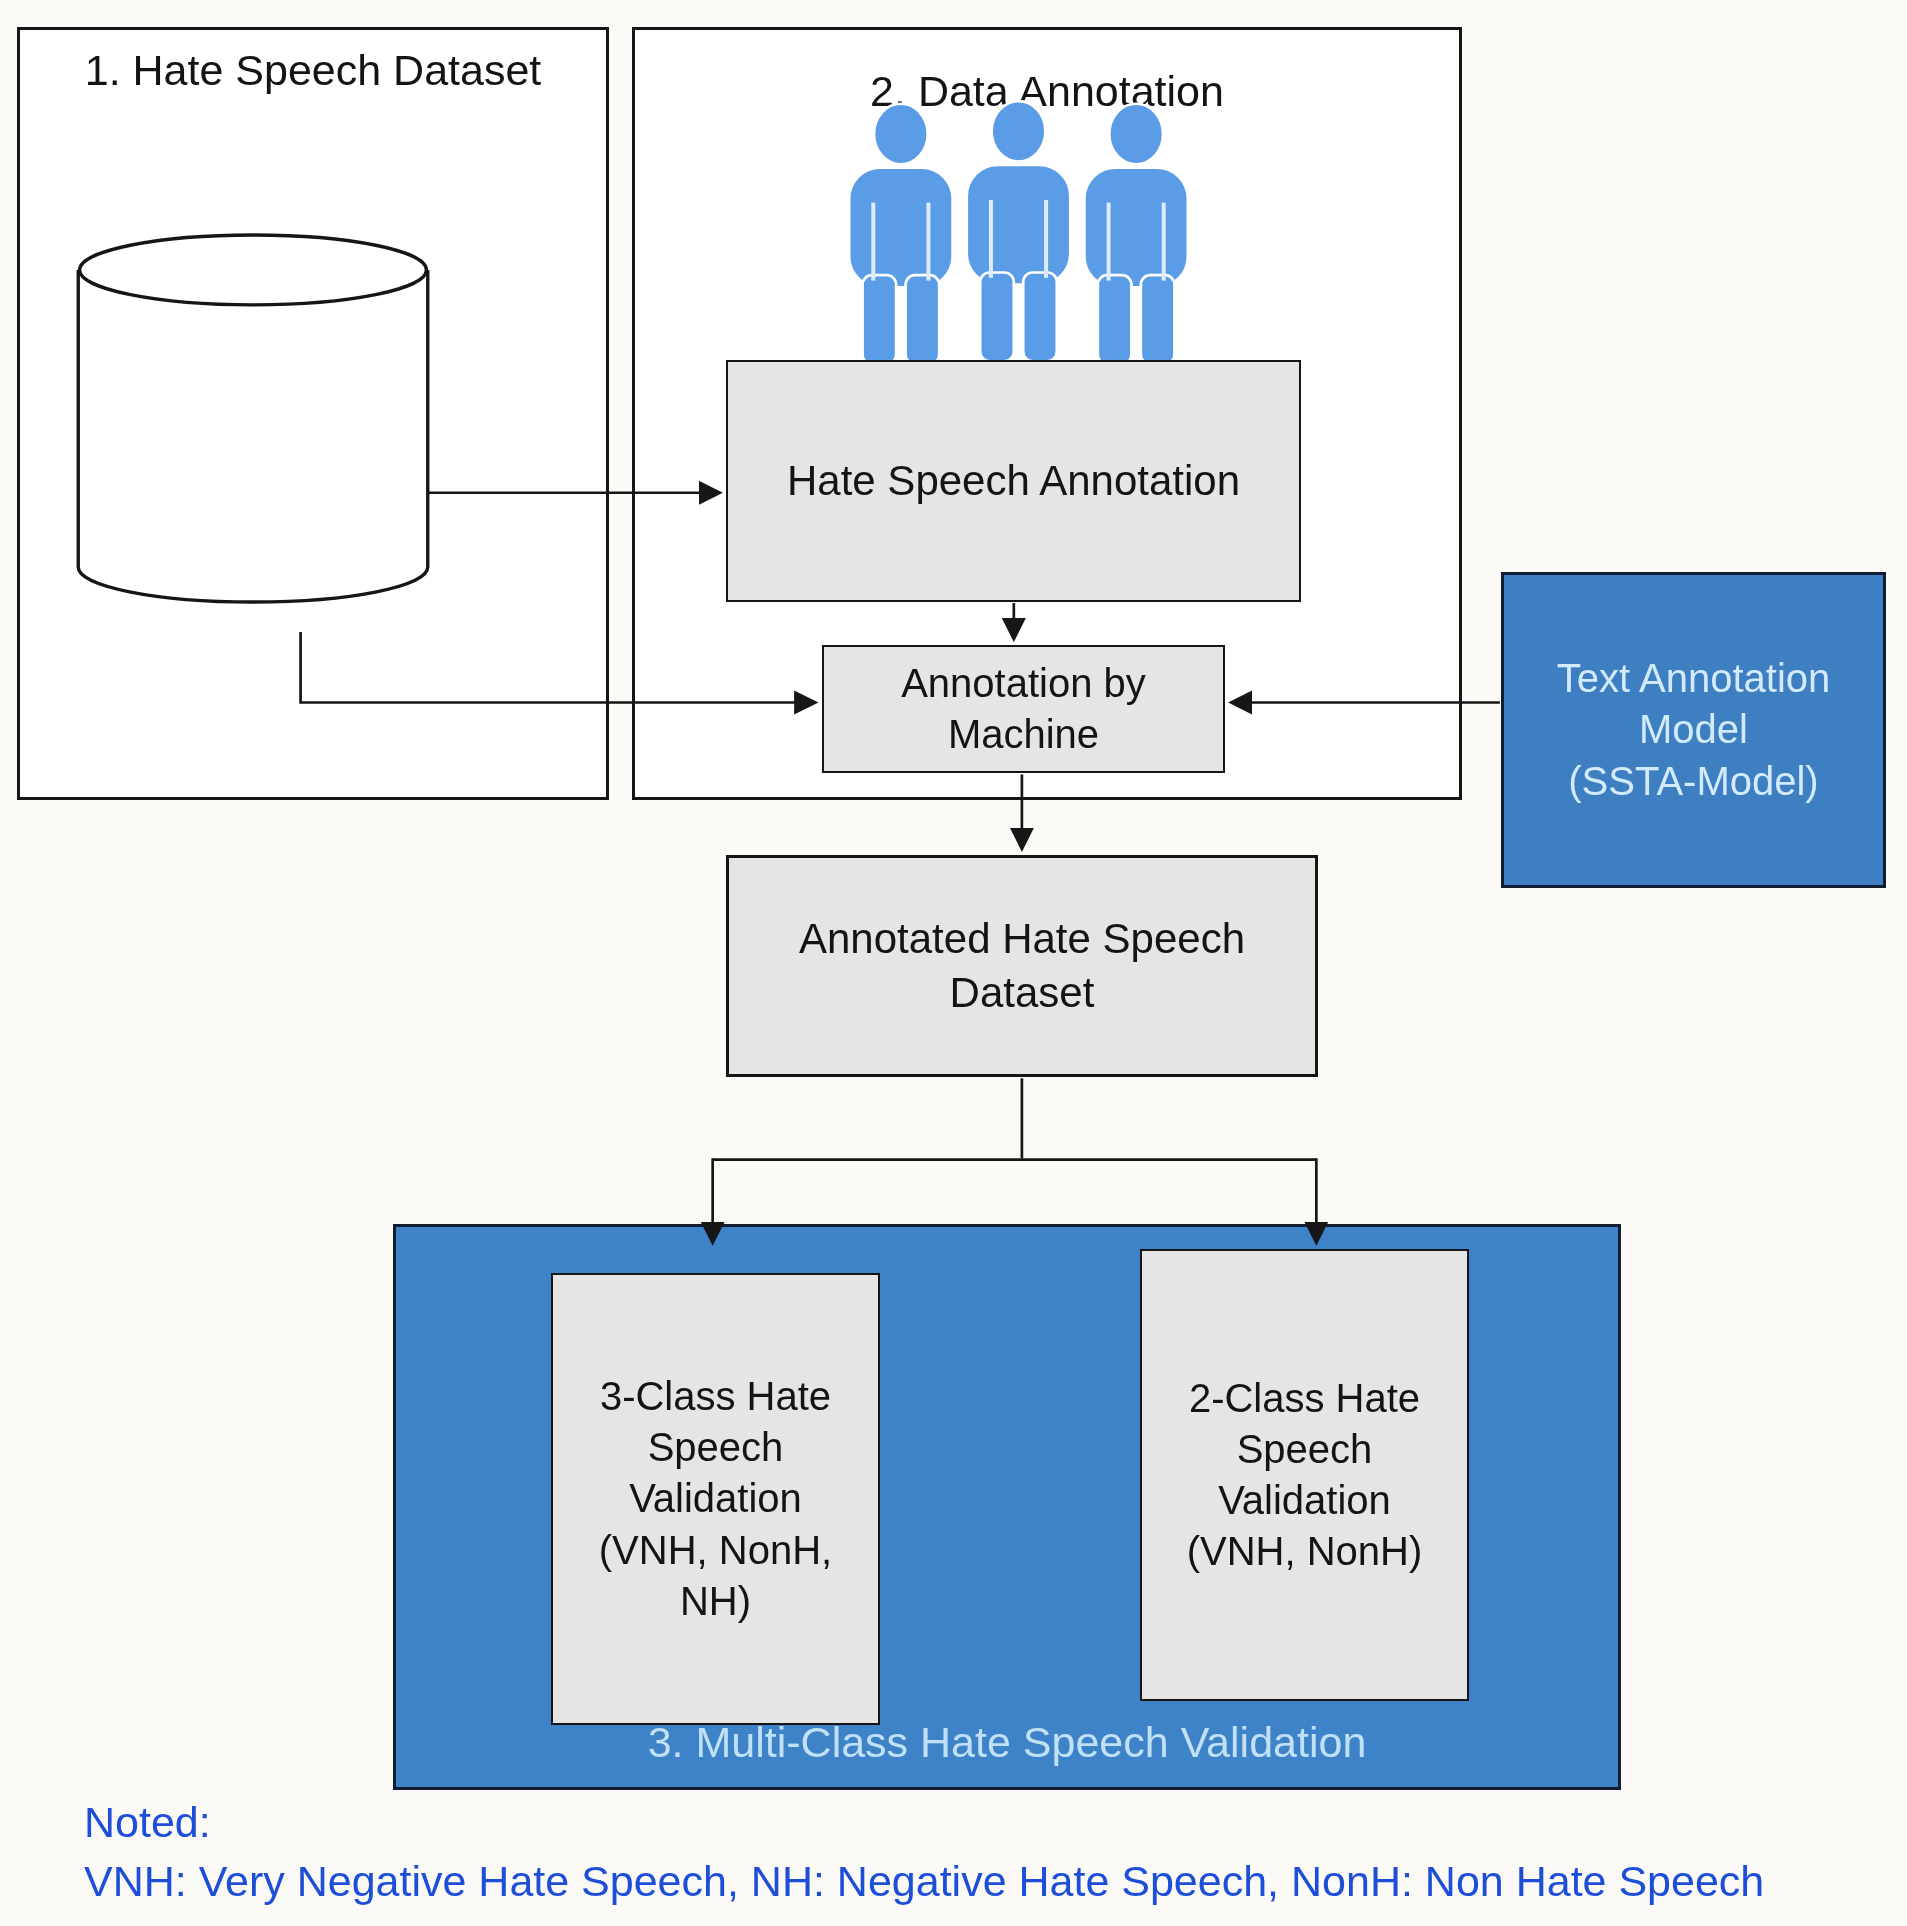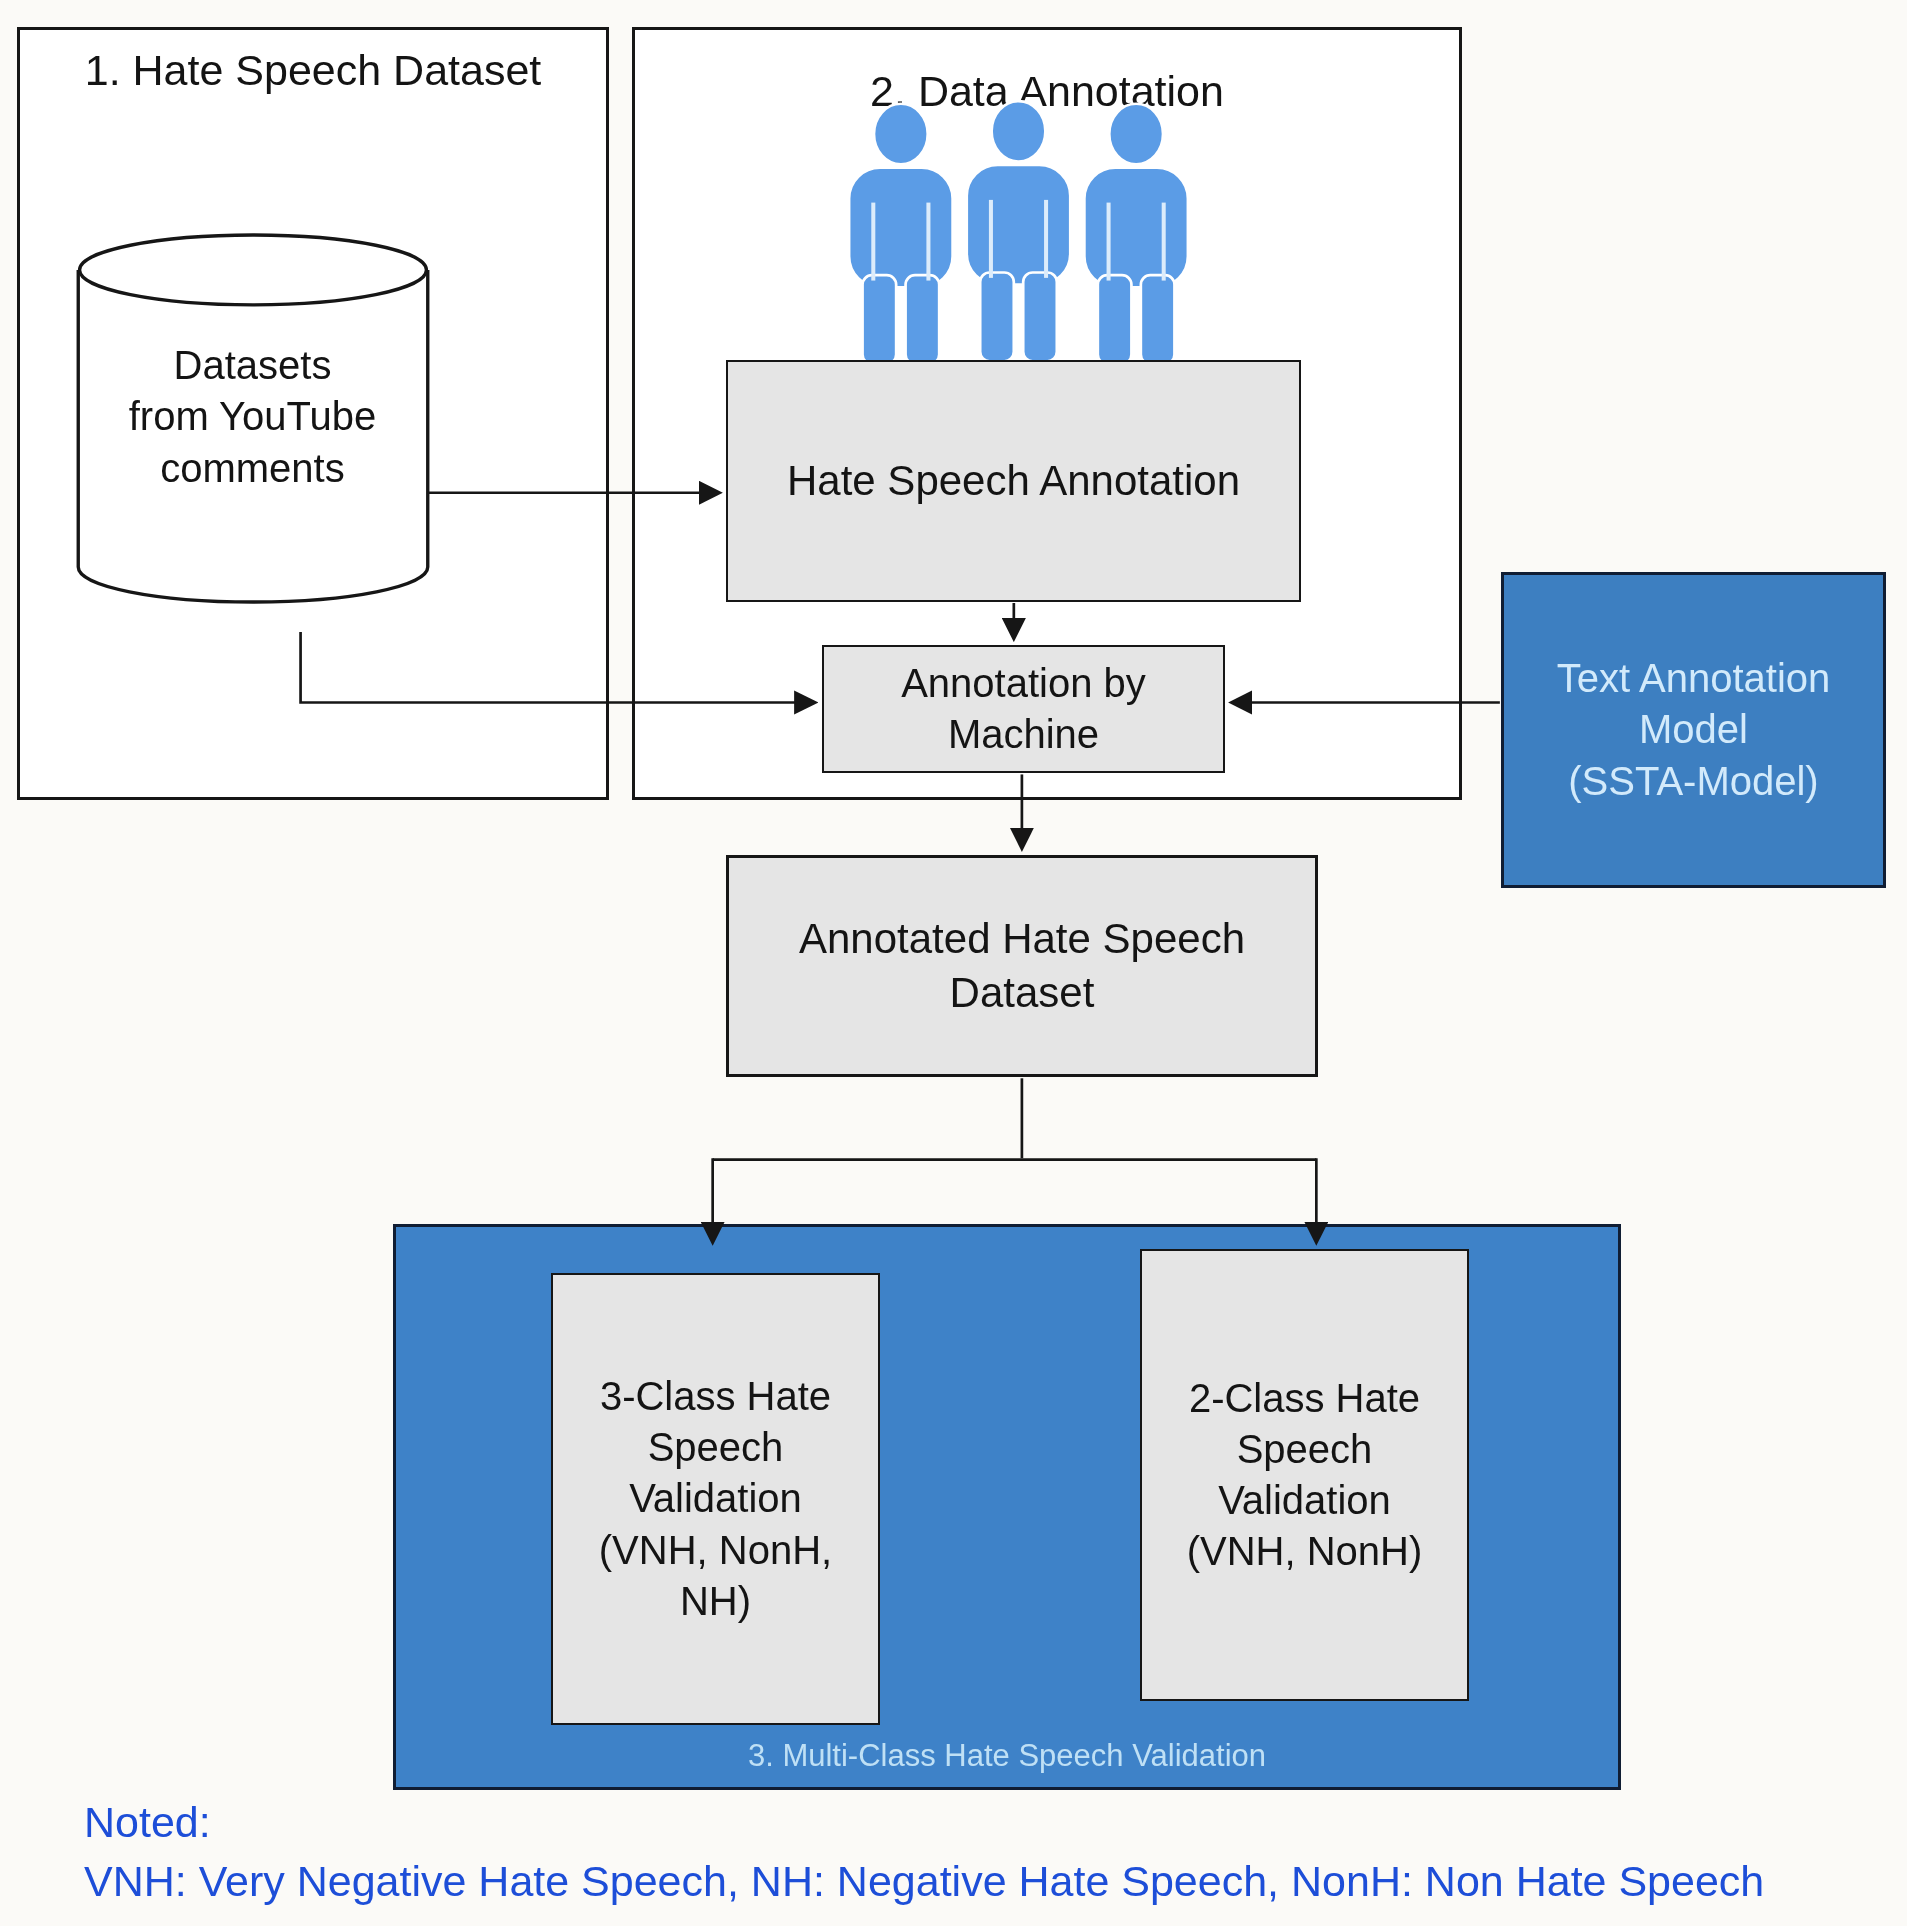--- a/index.html
+++ b/index.html
@@ -24,21 +24,21 @@
     position:absolute; font-size:43px; text-align:center; white-space:nowrap;
   }
   .blue-node{
     background:#3d7fc1; border:3.4px solid #101d33; color:#d2eafb;
   }
   #container3{
     position:absolute; background:#3e82c8;
     border:3.4px solid #101d33; box-sizing:border-box;
   }
   #sec3-label{
-    position:absolute; text-align:center; color:#bfe0f5; font-size:31px;margin-top:20px;
+    position:absolute; text-align:center; color:#bfe0f5; font-size:43px;
   }
   .note-line{
     position:absolute; font-size:43px; color:#1d4ed8; white-space:nowrap;
   }
   svg{position:absolute; overflow:visible;}
   #arrow-layer{left:0; top:0; z-index:50; pointer-events:none;}
 </style>
 </head>
 <body>
 
@@ -47,23 +47,20 @@
   <div class="frame" id="box1" style="left:17px;top:27px;width:592px;height:773px;"></div>
   <div class="frame" id="box2" style="left:632px;top:27px;width:830px;height:773px;"></div>
 
   <div class="sec-title" style="left:17px;width:592px;top:46px;">1. Hate Speech Dataset</div>
   <div class="sec-title" style="left:632px;width:830px;top:67px;">2. Data Annotation</div>
 
   <svg style="left:76px;top:231px;" width="354" height="410" viewBox="0 0 526 610">
     <path d="M3,58 L3,500 A260,52 0 0 0 523,500 L523,58" fill="#ffffff" stroke="#161616" stroke-width="5"></path>
     <ellipse cx="263" cy="58" rx="258" ry="52" fill="#ffffff" stroke="#161616" stroke-width="5"></ellipse>
   </svg>
-  <div class="node pre" style="left:89px;top:316px;width:327px;height:202px;border:none;background:transparent;font-size:40px;">Datasets
-from YouTube
-comments</div>
 
   <svg style="left:837px;top:99px;" width="363" height="265" viewBox="0 0 540 394">
     <defs>
       <g id="person">
         <ellipse cx="95" cy="48" rx="40" ry="45" fill="#5b9ce6" stroke="#ffffff" stroke-width="4"></ellipse>
         <rect x="18" y="98" width="154" height="178" rx="46" fill="#5b9ce6" stroke="#ffffff" stroke-width="4"></rect>
         <rect x="38" y="258" width="50" height="132" rx="14" fill="#5b9ce6" stroke="#ffffff" stroke-width="4"></rect>
         <rect x="102" y="258" width="50" height="132" rx="14" fill="#5b9ce6" stroke="#ffffff" stroke-width="4"></rect>
         <line x1="54" y1="150" x2="54" y2="266" stroke="#dcecfb" stroke-width="6"></line>
         <line x1="136" y1="150" x2="136" y2="266" stroke="#dcecfb" stroke-width="6"></line>

